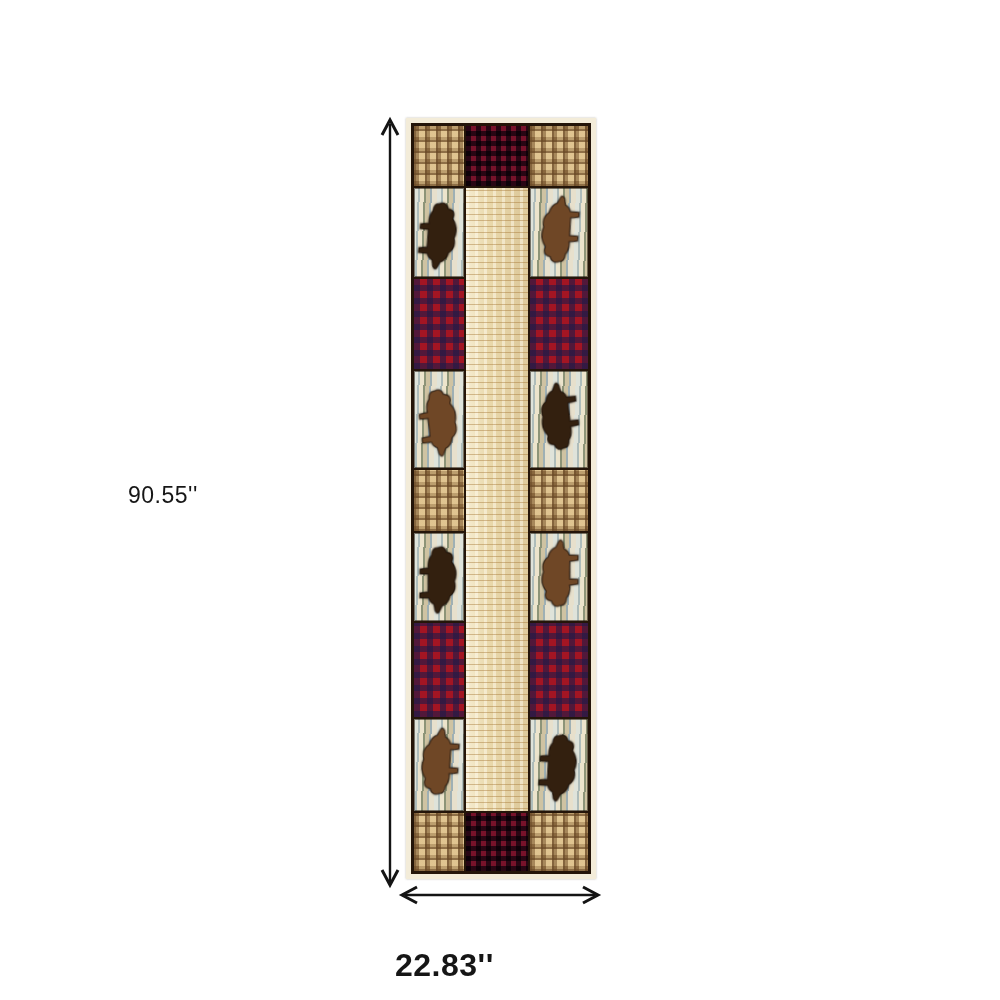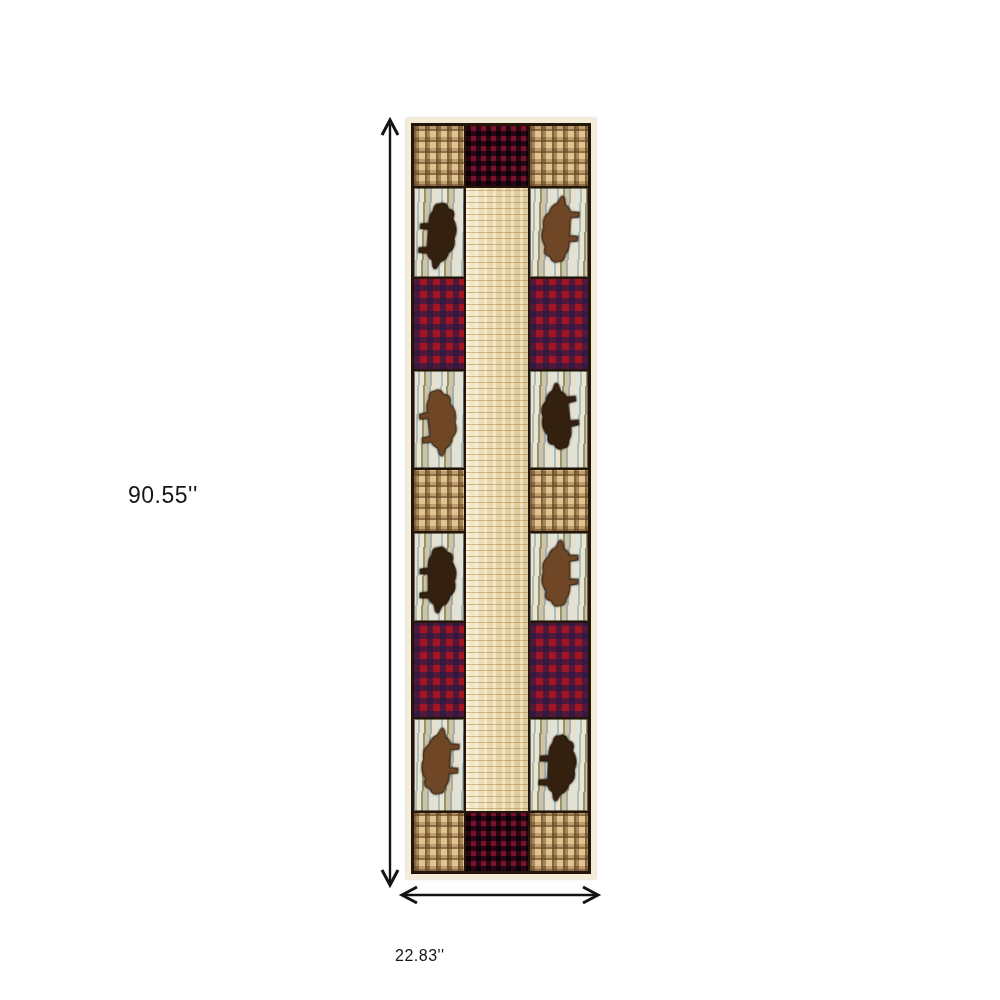--- a/index.html
+++ b/index.html
@@ -9,21 +9,21 @@
     position:relative;overflow:hidden;
   }
   .stage{position:absolute;left:0;top:0;width:1000px;height:1000px;}
 
   
   .dim-label{
     position:absolute;color:#161616;
     font-size:23px;letter-spacing:.5px;font-weight:400;
   }
   .dim-label.height{left:128px;top:482px;}
-  .dim-label.width{left:395px;top:947px;font-size:16px;}
+  .dim-label.width{left:395px;top:947px;font-size:32px;font-weight:bold;}
   .arrow-svg{position:absolute;}
   .arrow-svg.v{left:379px;top:114px;}
   .arrow-svg.h{left:396px;top:884px;}
   .arrow-stroke{stroke:#141414;fill:none;}
 
   
   .rug{
     position:absolute;left:406px;top:118px;
     background:#f3ecd9;padding:5px;
     box-shadow:0 0 2px rgba(120,110,90,.45);

